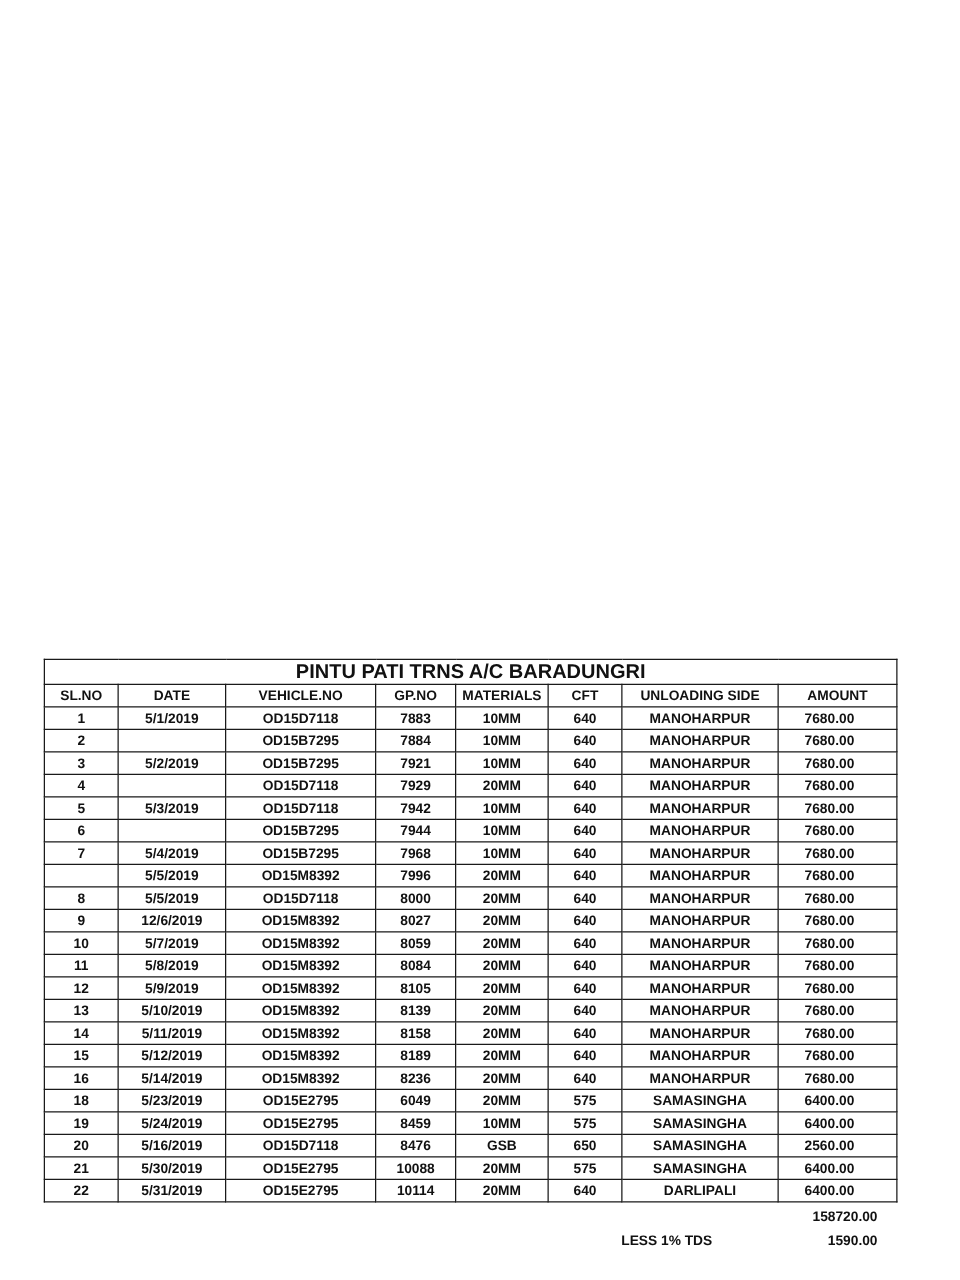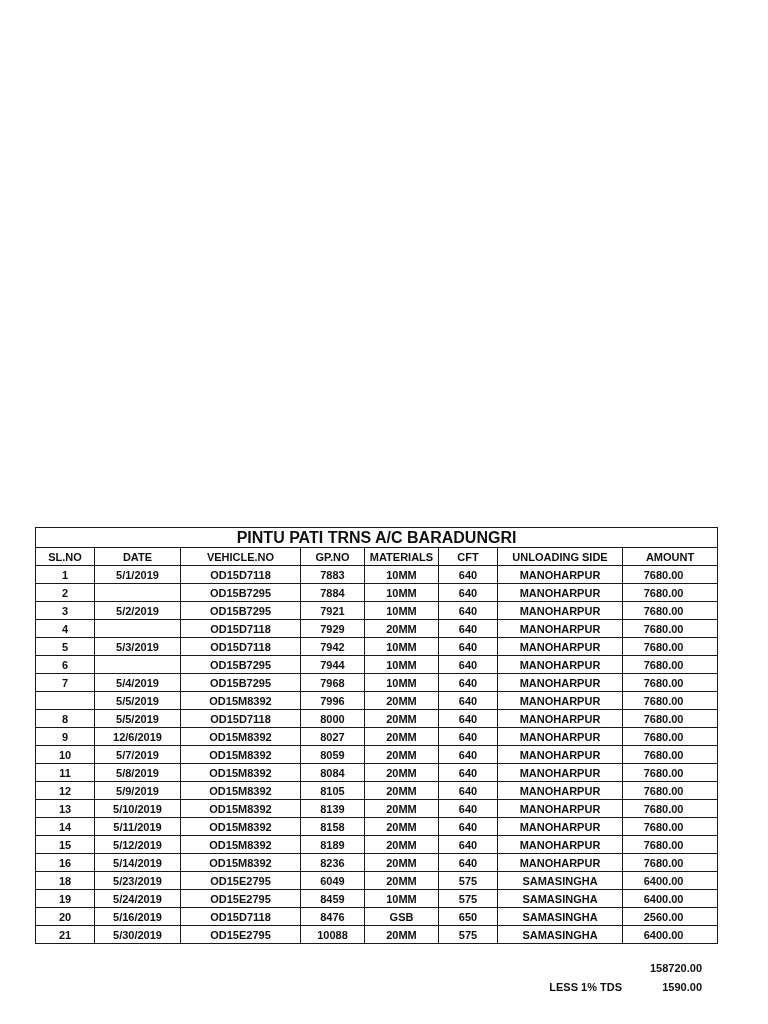--- a/index.html
+++ b/index.html
@@ -44,32 +44,32 @@
     font-size: 16px;
     height: 20px;
   }
   
   tbody td:last-child {
     text-align: center;
     padding-right: 15px;
   }
   .footer {
     width: 682px;
-    margin-top: 14px;
+    margin-top: 2px;
   }
   .footer-line {
     display: flex;
     justify-content: flex-end;
     align-items: center;
     height: 19px;
   }
   .f-label {
     display: inline-block;
     width: 125px;
-    text-align: right;
+    text-align: left;
     font-size: 11px;
     font-weight: bold;
     color: #111111;
     white-space: nowrap;
   }
   .f-amount {
     display: inline-block;
     width: 95px;
     text-align: right;
     padding-right: 15px;
@@ -314,20 +314,30 @@
           <tr>
             <td>21</td>
             <td>5/30/2019</td>
             <td>OD15E2795</td>
             <td>10088</td>
             <td>20MM</td>
             <td>575</td>
             <td>SAMASINGHA</td>
             <td>6400.00</td>
           </tr>
+          <tr>
+            <td>22</td>
+            <td>5/31/2019</td>
+            <td>OD15E2795</td>
+            <td>10114</td>
+            <td>20MM</td>
+            <td>640</td>
+            <td>DARLIPALI</td>
+            <td>6400.00</td>
+          </tr>
         </tbody>
     </table>
 
     <div class="footer">
       <div class="footer-line">
         <span class="f-amount">158720.00</span>
       </div>
       <div class="footer-line">
         <span class="f-label">LESS 1% TDS</span>
         <span class="f-amount">1590.00</span>

